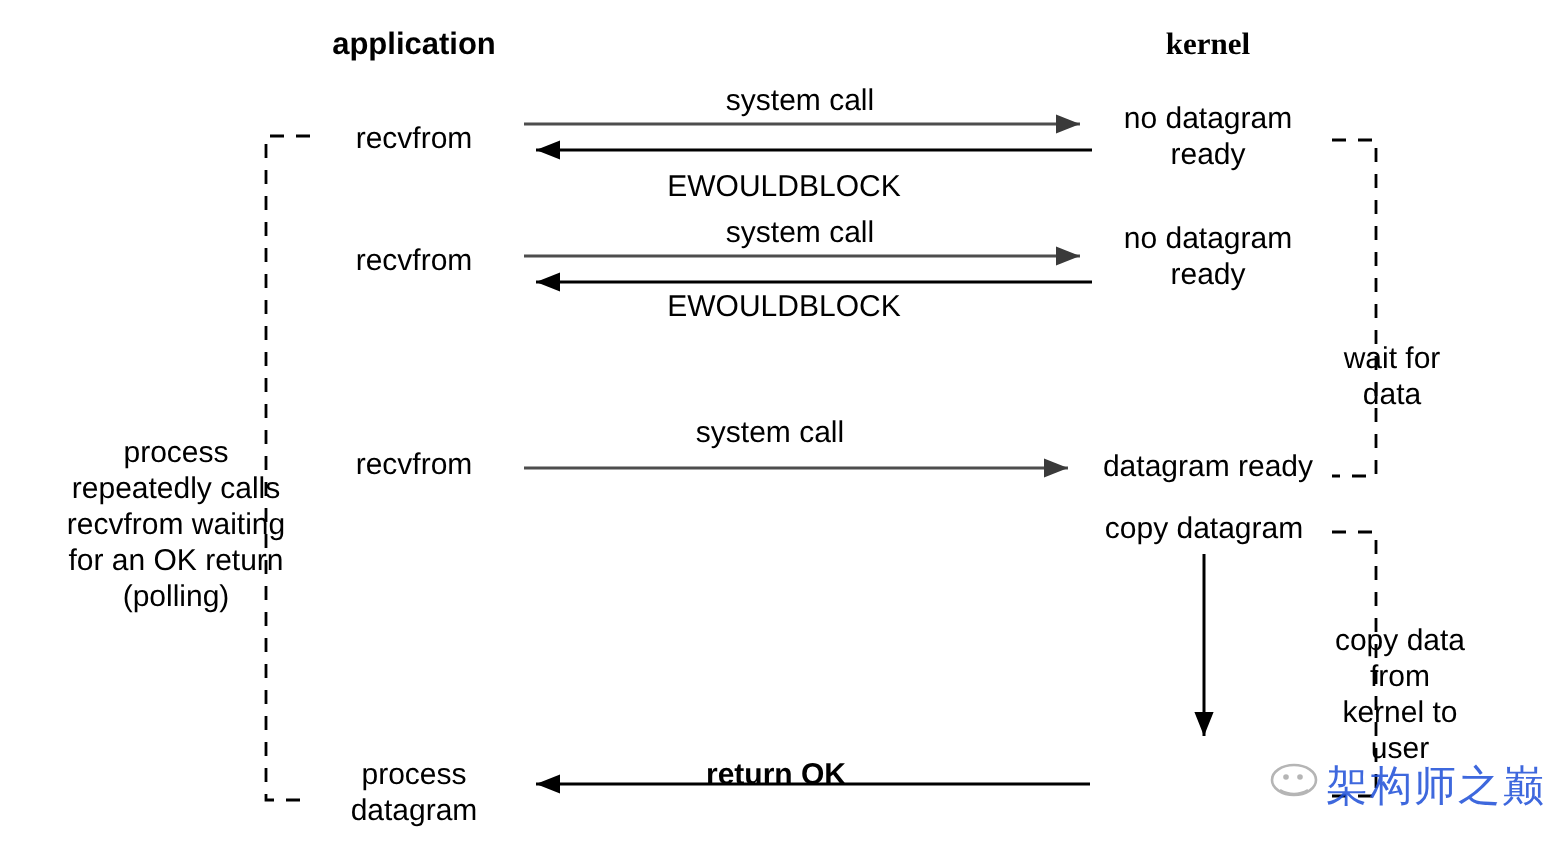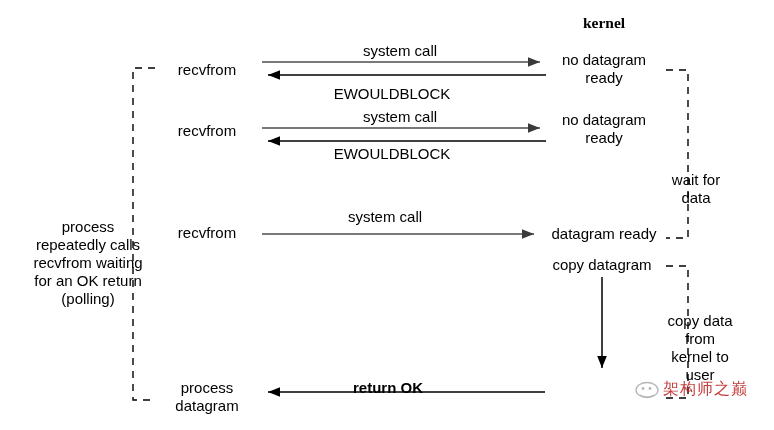--- a/index.html
+++ b/index.html
@@ -38,23 +38,23 @@
   }
   .hdr {
     font-weight: bold;
     font-size: 15.5px;
   }
   .multiline {
     white-space: pre-line;
   }
   .watermark {
     position: absolute;
-    color: #b91c1c;
+    color: #1d4ed8;
     font-family: Liberation Serif, serif;
-    font-size: 16px;
+    font-size: 21px;
     letter-spacing: 1px;
     white-space: pre;
     opacity: 0.85;
   }
   .wm-logo {
     position: absolute;
   }
 </style>
 </head>
 <body>
@@ -103,20 +103,21 @@
 
     <g>
       <line x1="602" y1="277" x2="602" y2="368" stroke="#000000" stroke-width="1.5" marker-end="url(#ah-black)"></line>
     </g>
 
     <g>
       <line x1="545" y1="392" x2="268" y2="392" stroke="#000000" stroke-width="1.5" marker-end="url(#ah-black)"></line>
     </g>
   </svg>
 
+  <div class="lbl center hdr" style="left:207px; top:14px;">application</div>
 
   <div class="lbl center hdr" style="left:604px; top:14px;font-family:Liberation Serif, serif;">kernel</div>
 
   <div class="lbl center multiline" style="left:88px; top:218px;">process
 repeatedly calls
 recvfrom waiting
 for an OK return
 (polling)</div>
 
   <div class="lbl center" style="left:207px; top:61px;">recvfrom</div>

